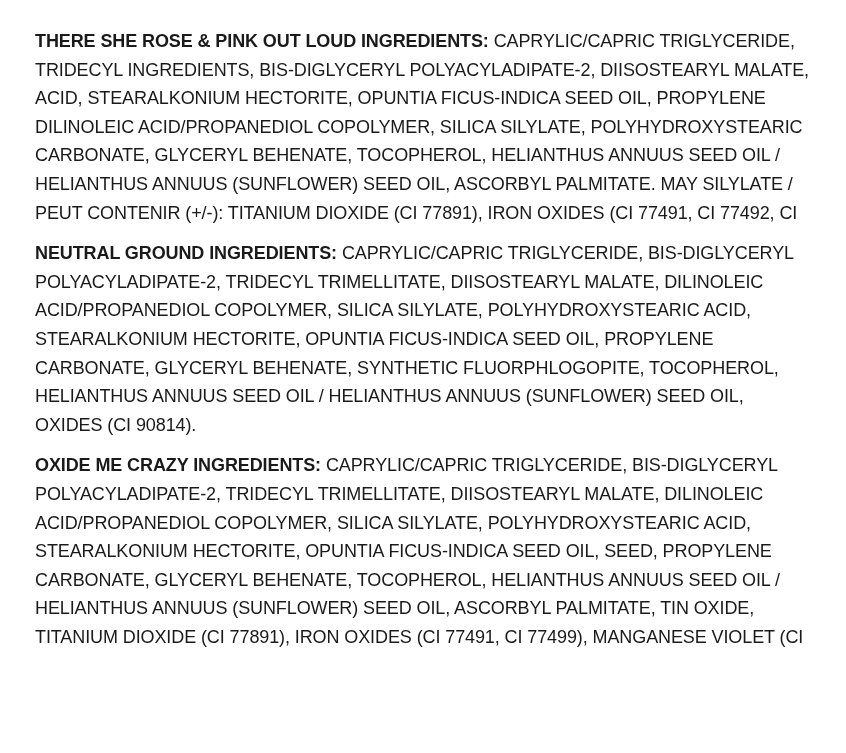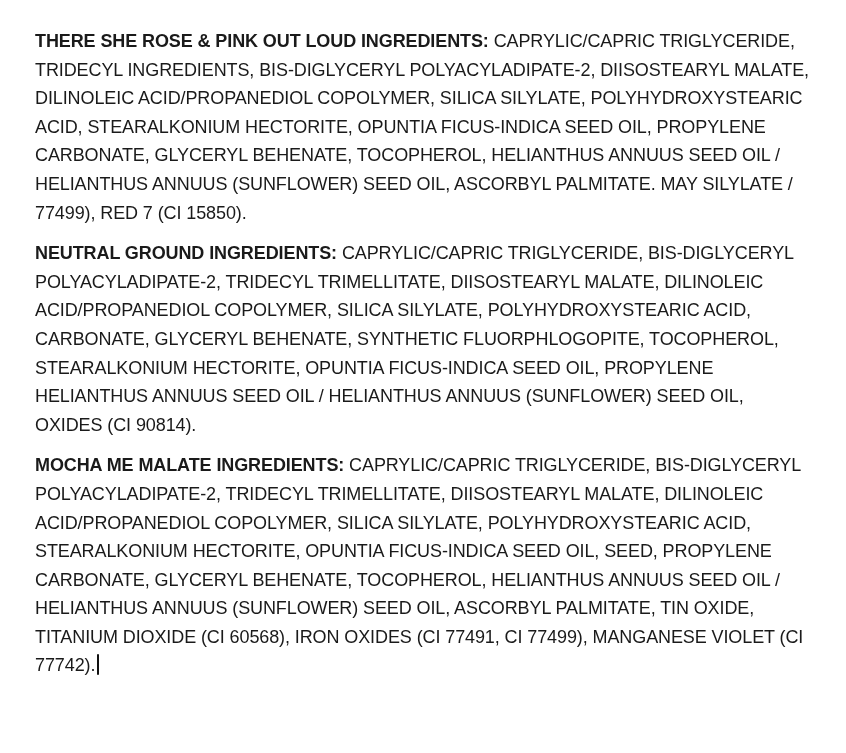--- a/index.html
+++ b/index.html
@@ -42,41 +42,40 @@
   }
 </style>
 </head>
 <body>
 
 <div class="doc">
 
   <p class="para">
     <span class="line"><strong class="label">THERE SHE ROSE &amp; PINK OUT LOUD INGREDIENTS:</strong><span> CAPRYLIC/CAPRIC TRIGLYCERIDE,</span></span>
     <span class="line">TRIDECYL INGREDIENTS, BIS-DIGLYCERYL POLYACYLADIPATE-2, DIISOSTEARYL MALATE,</span>
+    <span class="line">ACID, STEARALKONIUM HECTORITE, OPUNTIA FICUS-INDICA SEED OIL, PROPYLENE</span>
     <span class="line">DILINOLEIC ACID/PROPANEDIOL COPOLYMER, SILICA SILYLATE, POLYHYDROXYSTEARIC</span>
-    <span class="line">ACID, STEARALKONIUM HECTORITE, OPUNTIA FICUS-INDICA SEED OIL, PROPYLENE</span>
     <span class="line">CARBONATE, GLYCERYL BEHENATE, TOCOPHEROL, HELIANTHUS ANNUUS SEED OIL /</span>
     <span class="line">HELIANTHUS ANNUUS (SUNFLOWER) SEED OIL, ASCORBYL PALMITATE. MAY SILYLATE /</span>
-    <span class="line">77499), RED 7 (CI 15850).</span>
+    <span class="line">PEUT CONTENIR (+/-): TITANIUM DIOXIDE (CI 77891), IRON OXIDES (CI 77491, CI 77492, CI</span>
   </p>
 
   <p class="para">
     <span class="line"><strong class="label">NEUTRAL GROUND INGREDIENTS:</strong><span> CAPRYLIC/CAPRIC TRIGLYCERIDE, BIS-DIGLYCERYL</span></span>
     <span class="line">POLYACYLADIPATE-2, TRIDECYL TRIMELLITATE, DIISOSTEARYL MALATE, DILINOLEIC</span>
     <span class="line">ACID/PROPANEDIOL COPOLYMER, SILICA SILYLATE, POLYHYDROXYSTEARIC ACID,</span>
+    <span class="line">STEARALKONIUM HECTORITE, OPUNTIA FICUS-INDICA SEED OIL, PROPYLENE</span>
     <span class="line">CARBONATE, GLYCERYL BEHENATE, SYNTHETIC FLUORPHLOGOPITE, TOCOPHEROL,</span>
-    <span class="line">STEARALKONIUM HECTORITE, OPUNTIA FICUS-INDICA SEED OIL, PROPYLENE</span>
     <span class="line">HELIANTHUS ANNUUS SEED OIL / HELIANTHUS ANNUUS (SUNFLOWER) SEED OIL,</span>
     <span class="line">OXIDES (CI 90814).</span>
   </p>
 
   <p class="para">
-    <span class="line"><strong class="label">MOCHA ME MALATE INGREDIENTS:</strong><span> CAPRYLIC/CAPRIC TRIGLYCERIDE, BIS-DIGLYCERYL</span></span>
+    <span class="line"><strong class="label">OXIDE ME CRAZY INGREDIENTS:</strong><span> CAPRYLIC/CAPRIC TRIGLYCERIDE, BIS-DIGLYCERYL</span></span>
     <span class="line">POLYACYLADIPATE-2, TRIDECYL TRIMELLITATE, DIISOSTEARYL MALATE, DILINOLEIC</span>
     <span class="line">ACID/PROPANEDIOL COPOLYMER, SILICA SILYLATE, POLYHYDROXYSTEARIC ACID,</span>
     <span class="line">STEARALKONIUM HECTORITE, OPUNTIA FICUS-INDICA SEED OIL, SEED, PROPYLENE</span>
     <span class="line">CARBONATE, GLYCERYL BEHENATE, TOCOPHEROL, HELIANTHUS ANNUUS SEED OIL /</span>
     <span class="line">HELIANTHUS ANNUUS (SUNFLOWER) SEED OIL, ASCORBYL PALMITATE, TIN OXIDE,</span>
-    <span class="line">TITANIUM DIOXIDE (CI 60568), IRON OXIDES (CI 77491, CI 77499), MANGANESE VIOLET (CI</span>
-    <span class="line"><span>77742).</span><span class="caret"></span></span>
+    <span class="line">TITANIUM DIOXIDE (CI 77891), IRON OXIDES (CI 77491, CI 77499), MANGANESE VIOLET (CI</span>
   </p>
 
 </div>
 
 </body></html>

